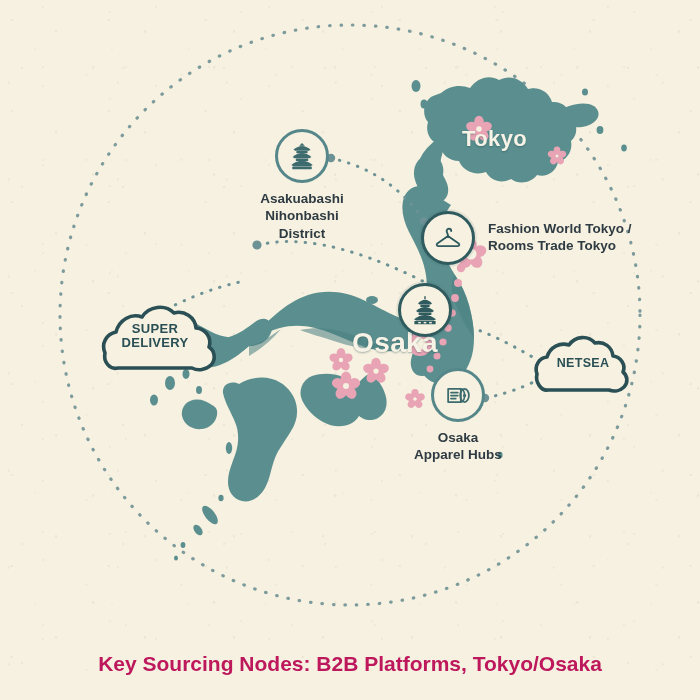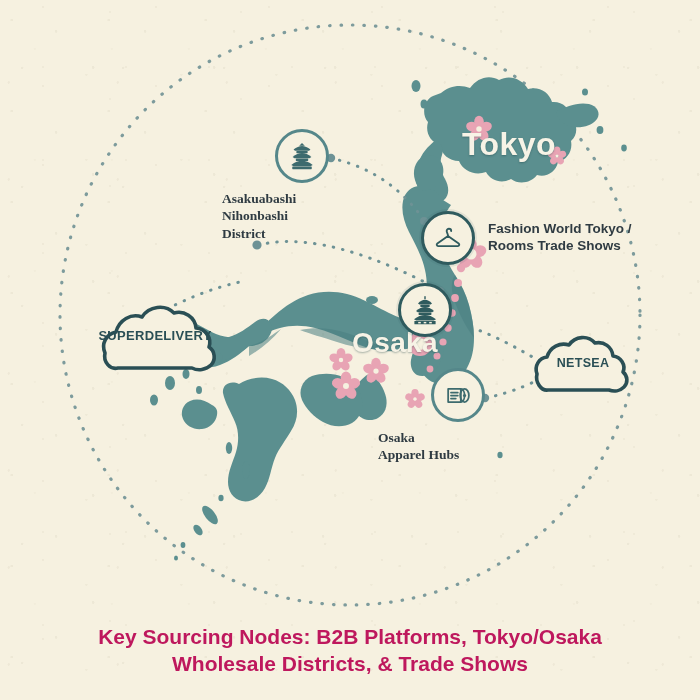--- a/index.html
+++ b/index.html
@@ -45,21 +45,21 @@
   svg#map-svg {
     position: absolute;
     inset: 0;
     width: 700px;
     height: 700px;
     display: block;
   }
   
   .node {
     position: absolute;
-    font-family: Liberation Serif, serif;
+    text-align: center;
   }
   .icon-circle {
     width: 54px;
     height: 54px;
     border-radius: 50%;
     border: 3px solid #55878a;
     background: #f6f1e0;
     box-sizing: border-box;
     display: flex;
     align-items: center;
@@ -86,21 +86,21 @@
   
   .cloud-badge {
     position: absolute;
     width: 104px;
     height: 62px;
   }
   .cloud-badge .cloud-text {
     position: absolute;
     inset: 0;
     display: flex;
-    flex-direction: row;
+    flex-direction: column;
     align-items: center;
     justify-content: center;
     font-size: 13px;
     font-weight: 700;
     letter-spacing: .3px;
     color: #2a4f55;
     line-height: 1.08;
     padding-top: 4px;
     box-sizing: border-box;
   }
@@ -109,21 +109,21 @@
 
   
   .city-label {
     position: absolute;
     color: #f7f3e6;
     font-weight: 700;
     letter-spacing: .4px;
     text-shadow: 0 1px 2px rgba(20,55,58,.35);
     white-space: nowrap;
   }
-  #city-tokyo { font-size: 32px; }
+  #city-tokyo { font-size: 22px; }
   #city-osaka { font-size: 28px; }
 
   
   #caption {
     position: absolute;
     left: 0;
     right: 0;
     bottom: 22px;
     text-align: center;
     color: #be185d;
@@ -476,21 +476,21 @@
       <svg width="30" height="30" viewBox="0 0 32 32">
         <g fill="none" stroke="#2f5b5e" stroke-width="2" stroke-linecap="round" stroke-linejoin="round">
           <path d="M16 13.5 C16 11.4 14.6 10.2 14.6 8.6 C14.6 7.2 15.7 6.1 17 6.1 C18.3 6.1 19.4 7.2 19.4 8.6"></path>
           <path d="M16 13.8 L4.6 21.8 C3.4 22.7 4 24.6 5.5 24.6 L26.5 24.6 C28 24.6 28.6 22.7 27.4 21.8 Z"></path>
         </g>
       </svg>
     </div>
   </div>
   <div class="node-label left-aligned" style="position:absolute; left:476px; top:216px; width:220px; margin-top:4px;padding-left:12px;">
     <span>Fashion World Tokyo /</span><br>
-    <span>Rooms Trade Shows</span>
+    <span>Rooms Trade Tokyo</span>
   </div>
 
   <div class="node" id="node-osaka-castle" style="left:396px; top:283px; width:58px;">
     <div class="icon-circle on-land">
       <svg width="32" height="32" viewBox="0 0 32 32">
         <g fill="#2f5b5e">
           <rect x="15.3" y="2.2" width="1.4" height="3"></rect>
           <path d="M9 9.4 C11.2 7 13.6 5.7 16 5.7 C18.4 5.7 20.8 7 23 9.4 L21.6 10.5 L10.4 10.5 Z"></path>
           <rect x="11.4" y="10.8" width="9.2" height="2.3" rx=".4"></rect>
           <path d="M7 17 C10 14.4 13 13.1 16 13.1 C19 13.1 22 14.4 25 17 L23.2 18.2 L8.8 18.2 Z"></path>
@@ -535,16 +535,15 @@
   </div>
 
   <div class="cloud-badge small" id="badge-netsea" style="left:535px; top:334px;">
     <div class="cloud-text">
       <span>NETSEA</span>
     </div>
   </div>
 
   <div id="caption">
     <span class="line">Key Sourcing Nodes: B2B Platforms, Tokyo/Osaka</span>
-    <span class="line">Wholesale Districts, &amp; Trade Shows</span>
   </div>
 
 </div>
 
 </body></html>

